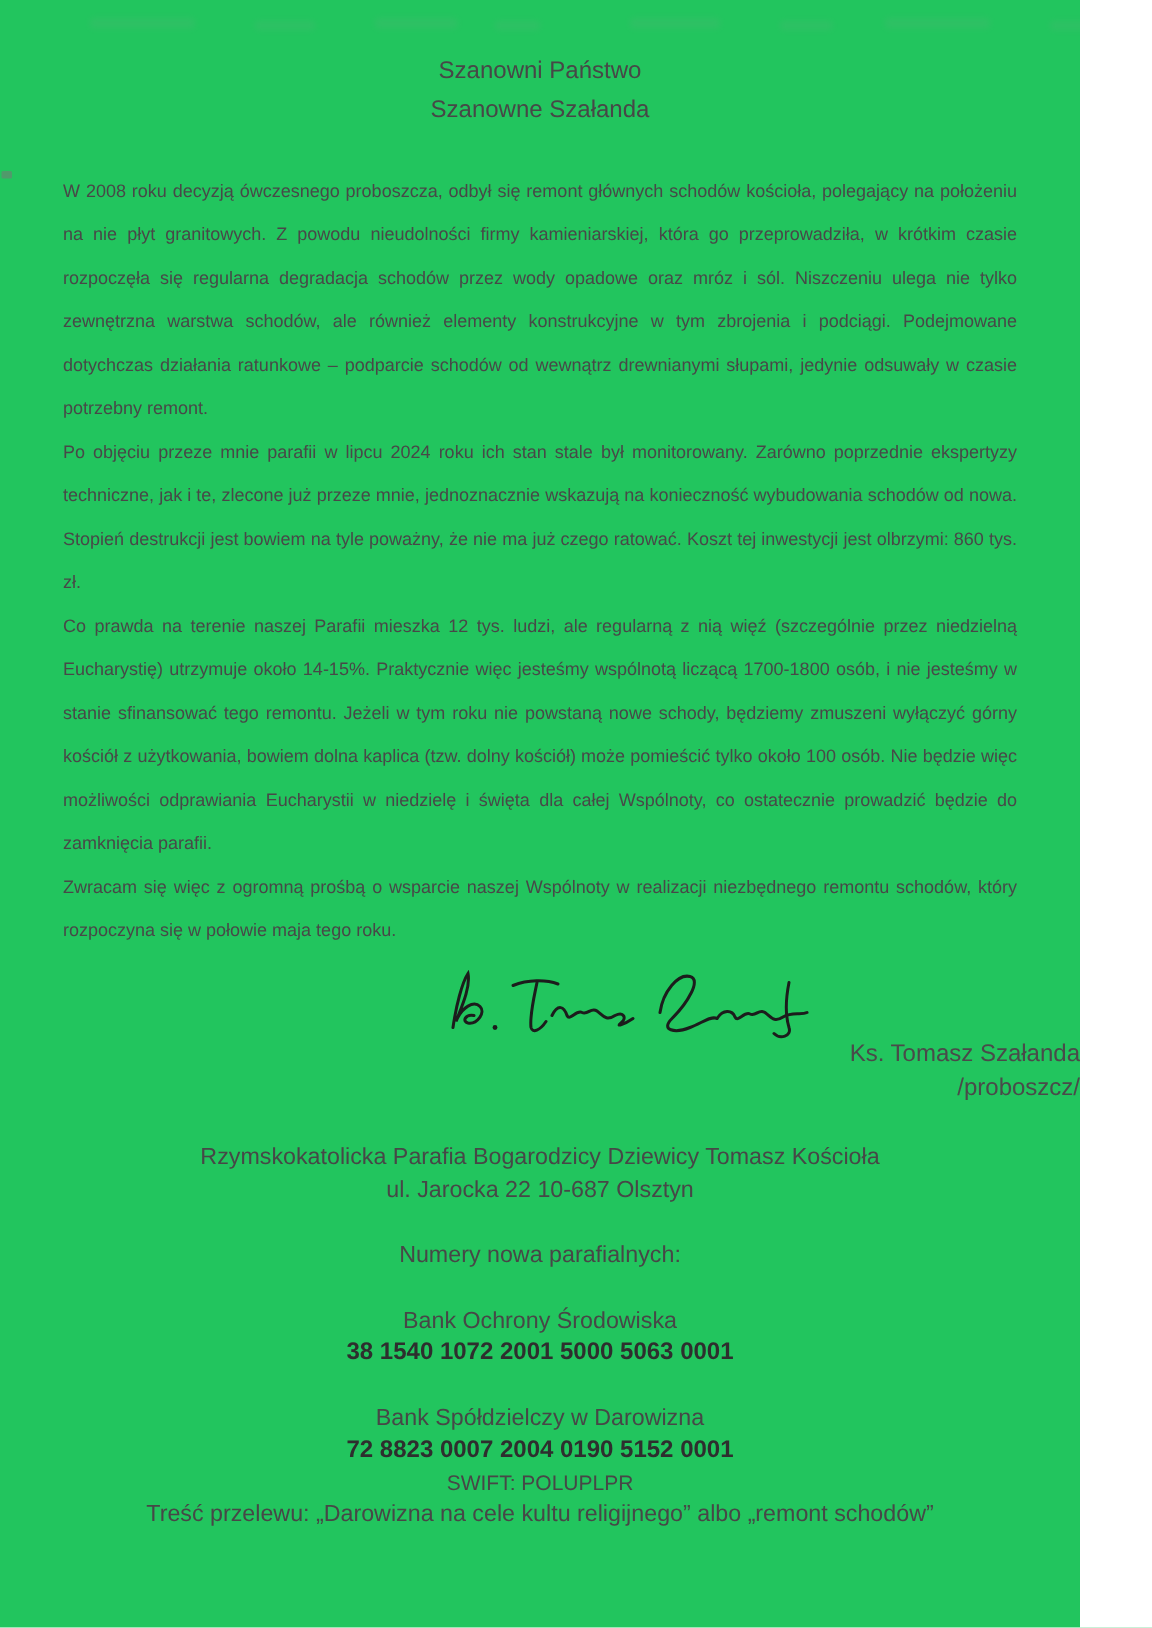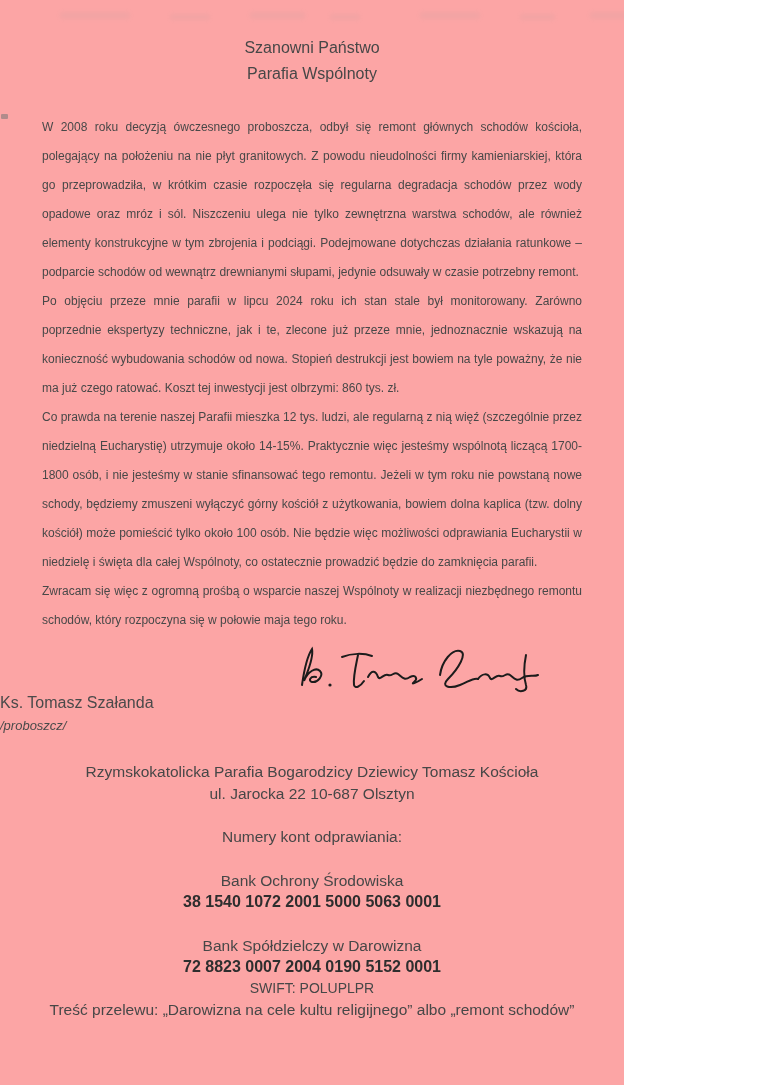--- a/index.html
+++ b/index.html
@@ -2,23 +2,23 @@
 <html><head>
 <meta charset="utf-8">
 <style>
   html, body {
     margin: 0;
     padding: 0;
     background: #ffffff;
   }
   .page {
     position: relative;
-    width: 624px;
+    width: 720px;
     height: 1085px;
-    background: #fca5a5;
+    background: #22c55e;
     overflow: hidden;
     font-family: "Liberation Sans", sans-serif;
     color: #434343;
   }
   
   .scan-noise {
     position: absolute;
     top: 0; left: 0; right: 0;
     height: 30px;
     pointer-events: none;
@@ -53,36 +53,35 @@
     font-size: 12px;
     line-height: 29px;
     text-align: justify;
     color: #484848;
   }
   .body-text p { margin: 0; }
 
   .signature-block {
     position: relative;
     margin-top: 6px;
-    text-align: left;
+    text-align: right;
   }
   .signature-svg {
     display: block;
     margin: 0 auto -4px auto;
   }
   .sig-name {
     font-size: 16px;
     line-height: 23px;
     color: #4a4a4a;
   }
   .sig-title {
-    font-size: 13px;
+    font-size: 16px;
     line-height: 23px;
     color: #4a4a4a;
-    font-style: italic;
   }
 
   .center-block {
     text-align: center;
     color: #474747;
   }
   .cline {
     font-size: 15.5px;
     line-height: 21.5px;
   }
@@ -106,21 +105,21 @@
     <span class="smudge" style="left:330px; top:14px; width:30px; height:6px;"></span>
     <span class="smudge" style="left:420px; top:12px; width:60px; height:7px;"></span>
     <span class="smudge" style="left:520px; top:14px; width:35px; height:6px;"></span>
     <span class="smudge" style="left:590px; top:12px; width:70px; height:7px;"></span>
     <span class="smudge" style="left:700px; top:14px; width:40px; height:6px;"></span>
   </div>
   <span class="speck"></span>
 
   <div class="salutation">
     <div>Szanowni Państwo</div>
-    <div>Parafia Wspólnoty</div>
+    <div>Szanowne Szałanda</div>
   </div>
 
   <div class="body-text">
     <p>W 2008 roku decyzją ówczesnego proboszcza, odbył się remont głównych schodów kościoła, polegający na położeniu na nie płyt granitowych. Z powodu nieudolności firmy kamieniarskiej, która go przeprowadziła, w krótkim czasie rozpoczęła się regularna degradacja schodów przez wody opadowe oraz mróz i sól. Niszczeniu ulega nie tylko zewnętrzna warstwa schodów, ale również elementy konstrukcyjne w tym zbrojenia i podciągi. Podejmowane dotychczas działania ratunkowe – podparcie schodów od wewnątrz drewnianymi słupami, jedynie odsuwały w czasie potrzebny remont.</p>
     <p>Po objęciu przeze mnie parafii w lipcu 2024 roku ich stan stale był monitorowany. Zarówno poprzednie ekspertyzy techniczne, jak i te, zlecone już przeze mnie, jednoznacznie wskazują na konieczność wybudowania schodów od nowa. Stopień destrukcji jest bowiem na tyle poważny, że nie ma już czego ratować. Koszt tej inwestycji jest olbrzymi: 860 tys. zł.</p>
     <p>Co prawda na terenie naszej Parafii mieszka 12 tys. ludzi, ale regularną z nią więź (szczególnie przez niedzielną Eucharystię) utrzymuje około 14-15%. Praktycznie więc jesteśmy wspólnotą liczącą 1700-1800 osób, i nie jesteśmy w stanie sfinansować tego remontu. Jeżeli w tym roku nie powstaną nowe schody, będziemy zmuszeni wyłączyć górny kościół z użytkowania, bowiem dolna kaplica (tzw. dolny kościół) może pomieścić tylko około 100 osób. Nie będzie więc możliwości odprawiania Eucharystii w niedzielę i święta dla całej Wspólnoty, co ostatecznie prowadzić będzie do zamknięcia parafii.</p>
     <p>Zwracam się więc z ogromną prośbą o wsparcie naszej Wspólnoty w realizacji niezbędnego remontu schodów, który rozpoczyna się w połowie maja tego roku.</p>
   </div>
 
   <div class="signature-block">
@@ -142,21 +141,21 @@
       </g>
     </svg>
     <div class="sig-name">Ks. Tomasz Szałanda</div>
     <div class="sig-title">/proboszcz/</div>
   </div>
 
   <div class="center-block" style="margin-top:24px;">
     <div class="cline">Rzymskokatolicka Parafia Bogarodzicy Dziewicy Tomasz Kościoła</div>
     <div class="cline">ul. Jarocka 22 10-687 Olsztyn</div>
 
-    <div class="cline gap-lg">Numery kont odprawiania:</div>
+    <div class="cline gap-lg">Numery nowa parafialnych:</div>
 
     <div class="cline gap-lg">Bank Ochrony Środowiska</div>
     <div class="cline iban">38 1540 1072 2001 5000 5063 0001</div>
 
     <div class="cline gap-lg">Bank Spółdzielczy w Darowizna</div>
     <div class="cline iban">72 8823 0007 2004 0190 5152 0001</div>
     <div class="cline swift-small">SWIFT: POLUPLPR</div>
     <div class="cline">Treść przelewu: „Darowizna na cele kultu religijnego” albo „remont schodów”</div>
 
   </div>

